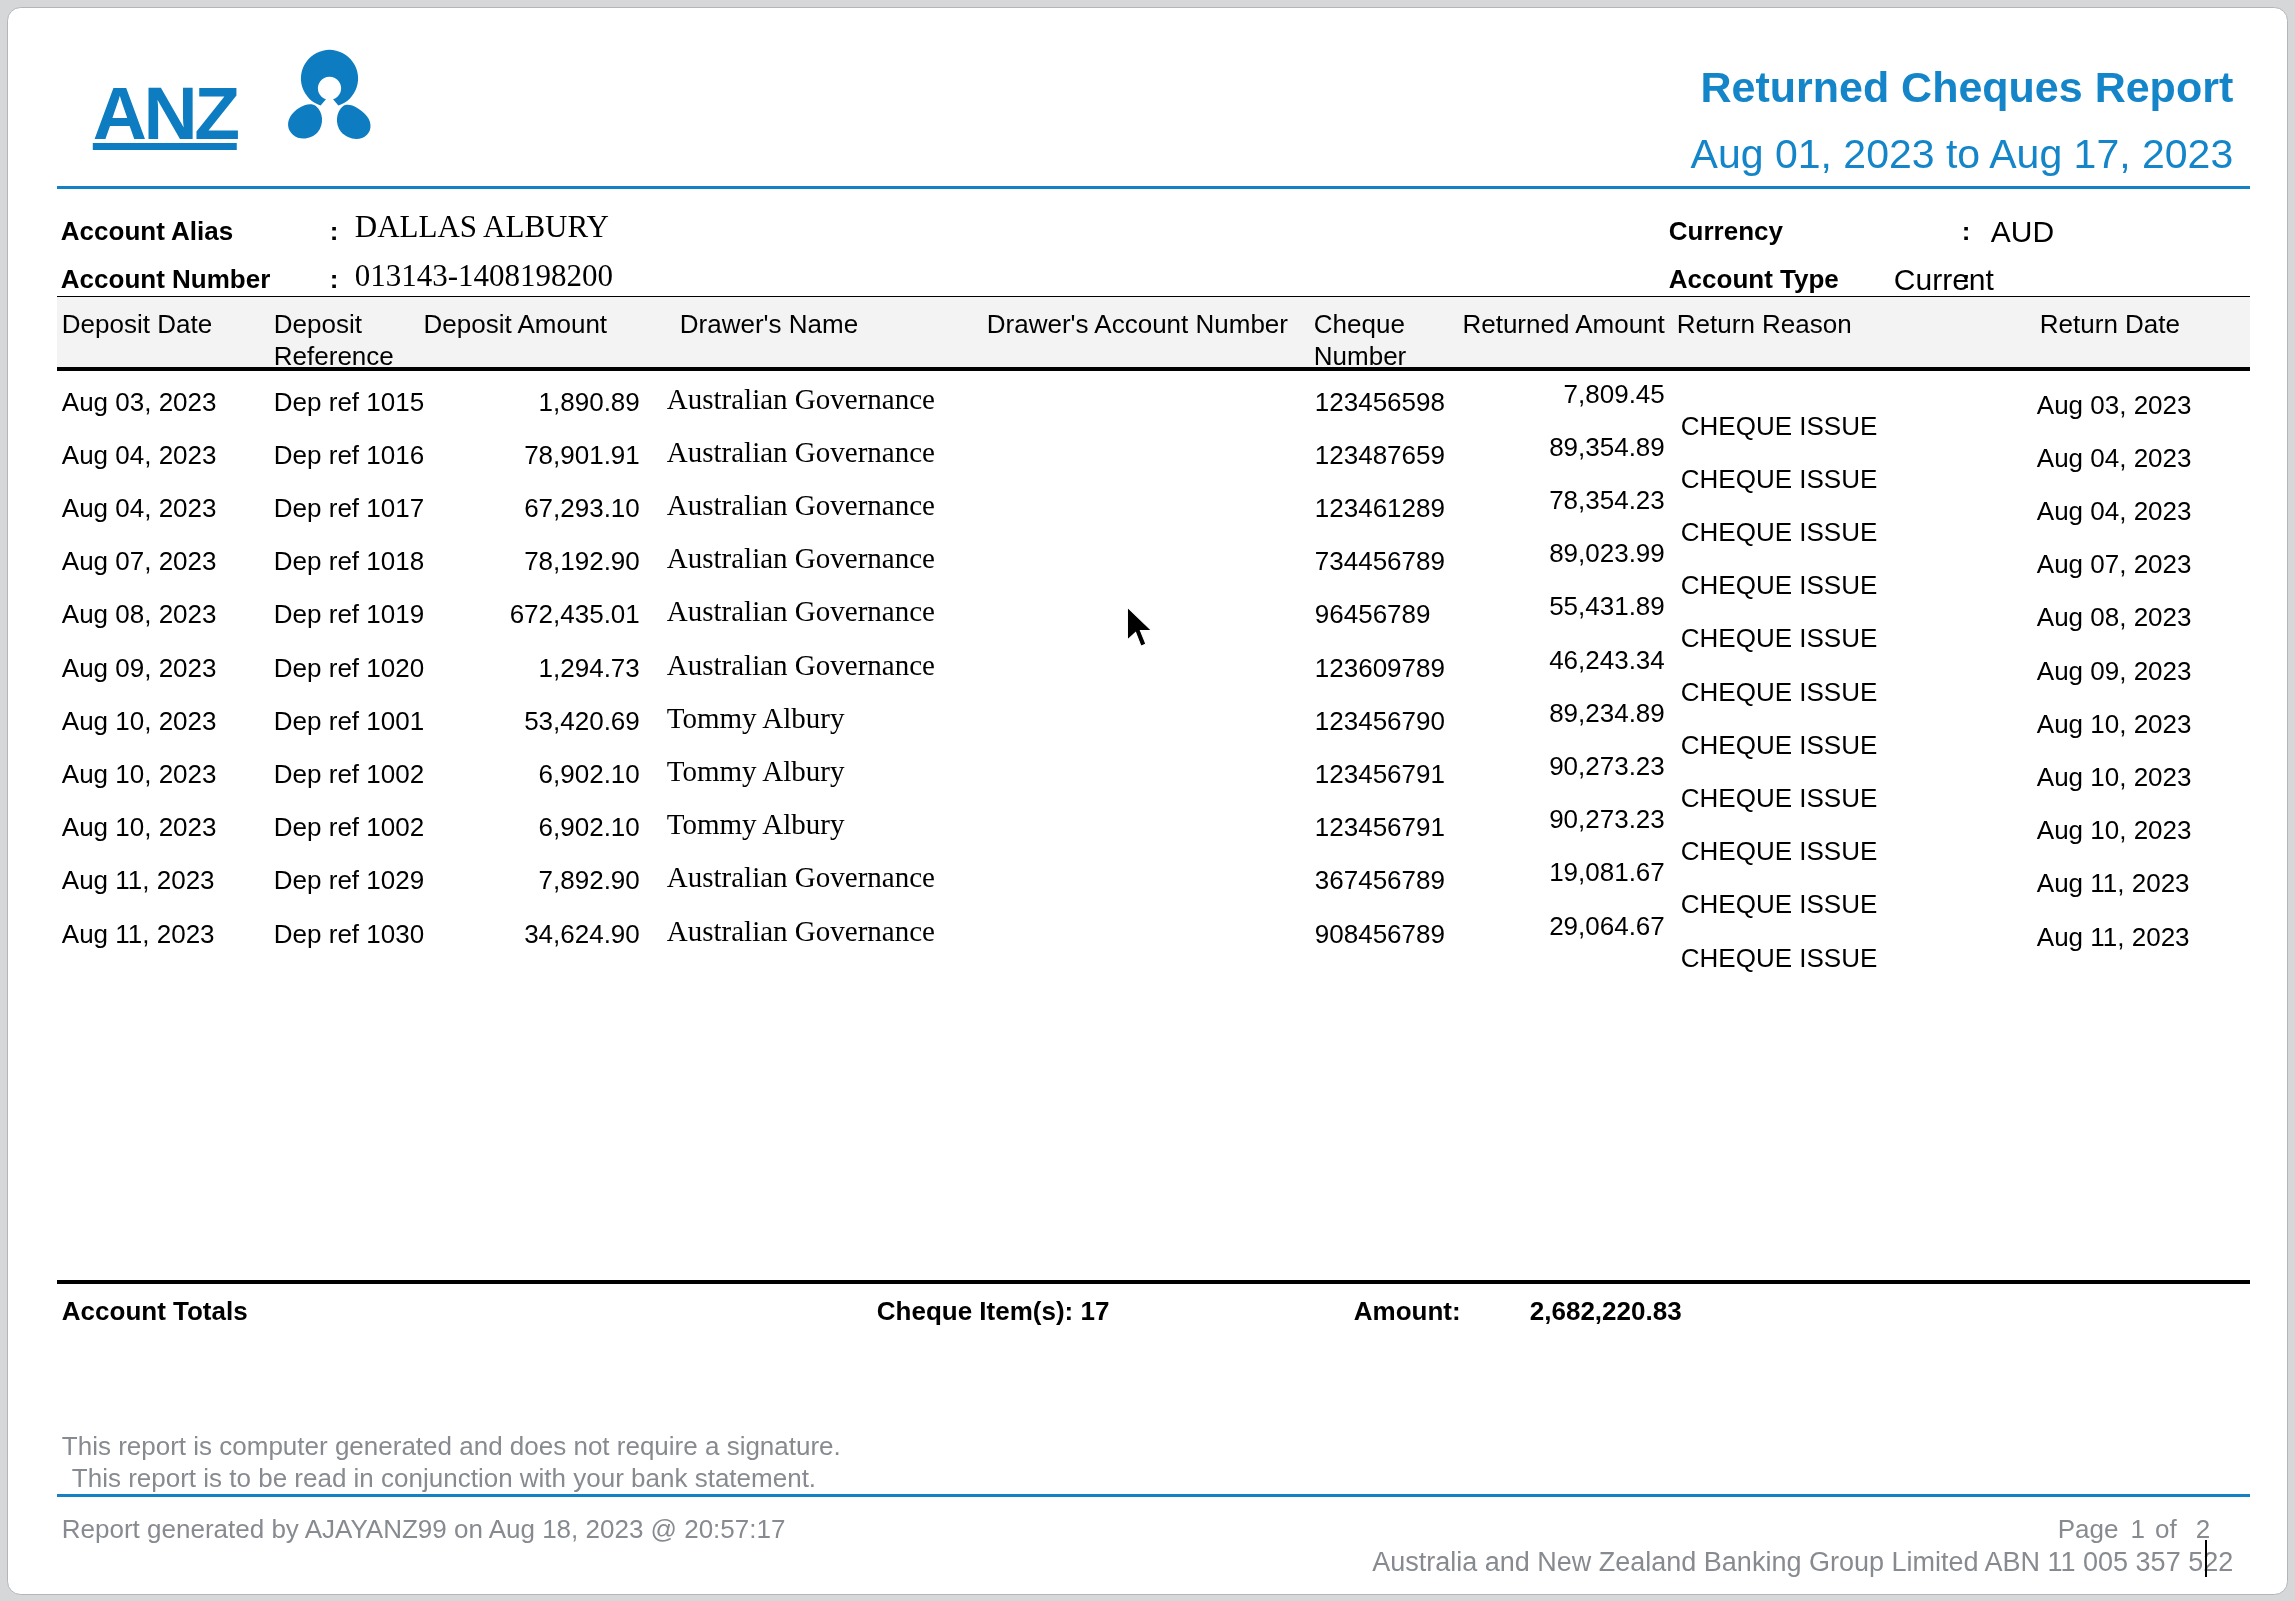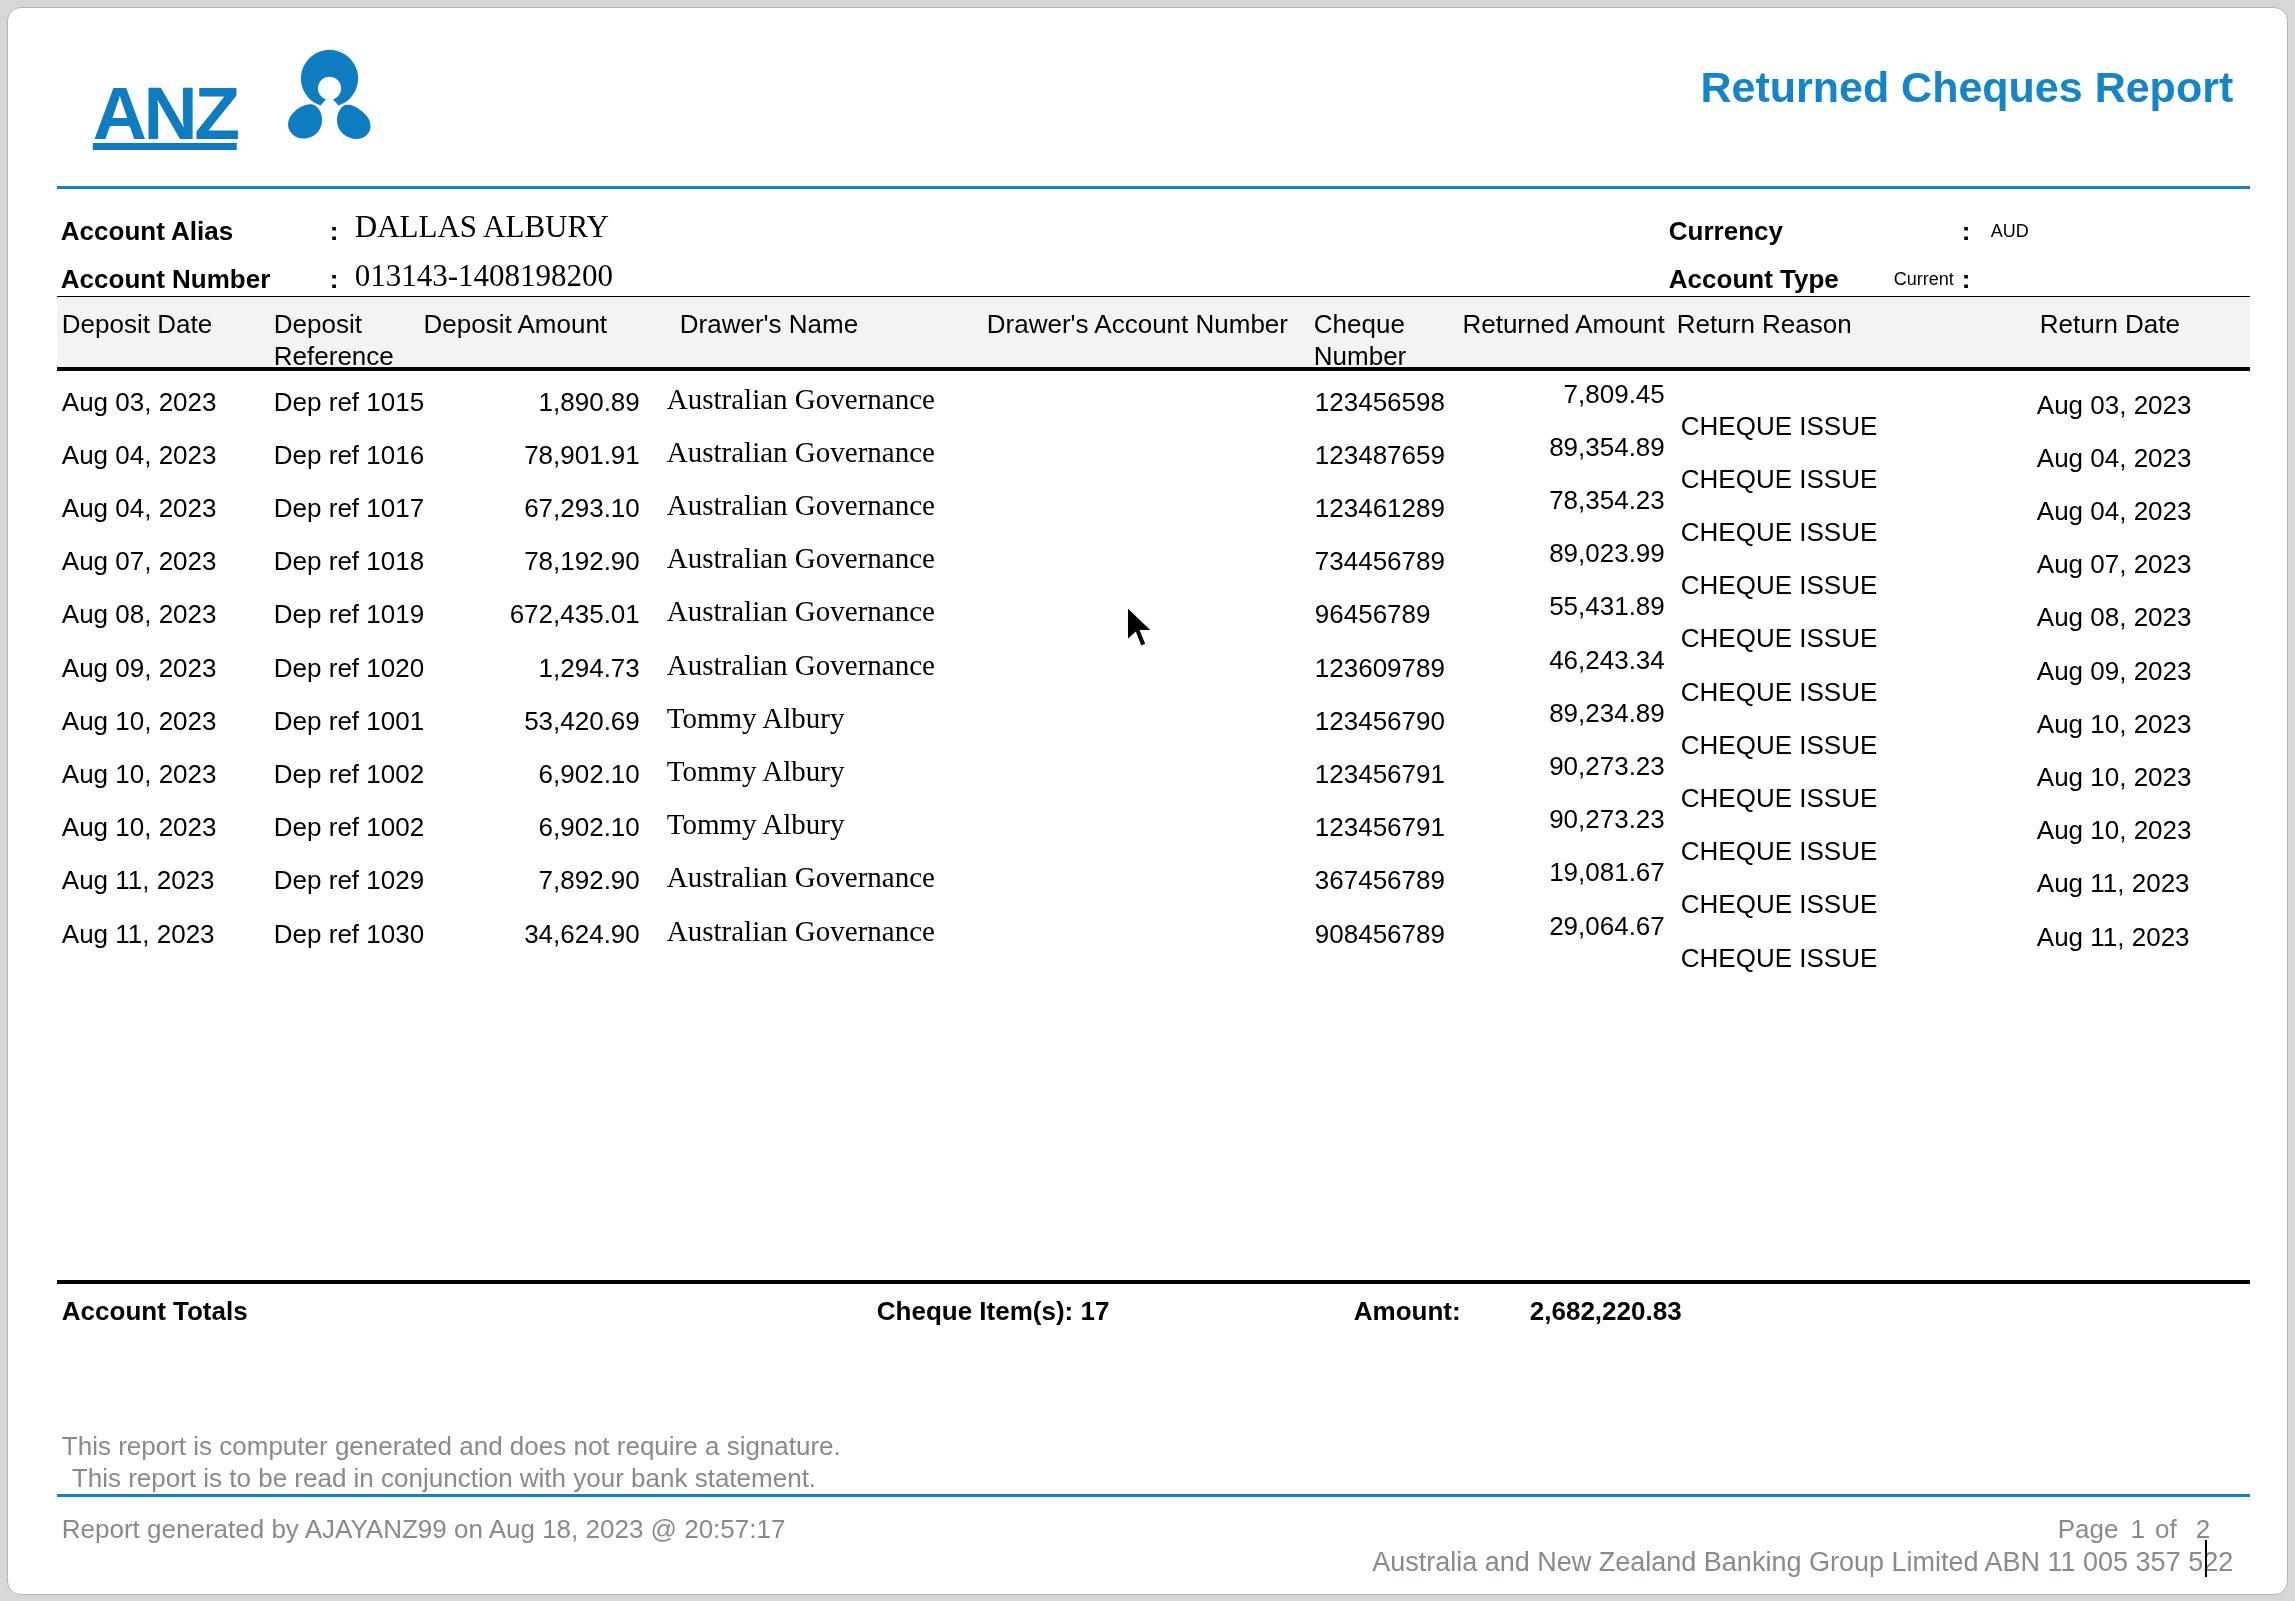--- a/index.html
+++ b/index.html
@@ -29,21 +29,21 @@
     right:54px;top:123px;font-size:41px;line-height:46px;color:#1385c8;text-align:right;
   }
   .rule{left:49px;width:2193px;background:#1581c5;}
   .rule-top{top:178px;height:3.4px;}
   .rule-footer{top:1486px;height:3.4px;}
 
   
   .acct-label{font-size:26px;font-weight:700;color:#000;line-height:29px;}
   .acct-colon{font-size:26px;font-weight:700;color:#000;line-height:29px;}
   .acct-value-serif{font-family:"Liberation Serif","DejaVu Serif",serif;font-size:31px;line-height:32px;color:#000;}
-  .acct-value-sans{font-size:18px;line-height:29px;color:#000;}
+  .acct-value-sans{font-size:30px;line-height:29px;color:#000;}
 
   
   .band{
     left:49px;top:288px;width:2193px;height:70px;background:#f3f3f3;
     border-top:1.7px solid #000;border-bottom:4.3px solid #000;box-sizing:content-box;
   }
   .hcell{position:absolute;top:300px;font-size:26px;line-height:32px;color:#000;}
   .h-date{left:54px;width:187px;}
   .h-ref{left:266px;width:149px;}
   .h-amt{left:383px;width:249px;text-align:center;}
@@ -90,20 +90,21 @@
 
   <div class="abs logo-text">ANZ</div>
   <svg class="abs logo-symbol" width="99" height="100" viewBox="0 0 110 112">
     <g fill="#0d7cc0">
       <path d="M45.1,63.4 A32,32 0 1 1 64.9,63.4 L59.0,56.4 A13,13 0 1 0 51.0,56.4 Z"></path>
       <path d="M40,64 C48,71 49,84 42,93 C35,101 22,103 14,96 C8,91 7,83 11,76 C17,66 32,58 40,64 Z"></path>
       <path d="M70,64 C62,71 61,84 68,93 C75,101 89,104 97,96 C103,90 102,80 95,73 C88,66 77,59 70,64 Z"></path>
     </g>
   </svg>
   <div class="abs report-title">Returned Cheques Report</div>
+  <div class="abs report-range">Aug 01, 2023 to Aug 17, 2023</div>
   <div class="abs rule rule-top"></div>
 
   <div class="abs acct-label" style="left:53px;top:209px;">Account Alias</div>
   <div class="abs acct-colon" style="left:322px;top:209px;">:</div>
   <div class="abs acct-value-serif" style="left:347px;top:203px;">DALLAS ALBURY</div>
 
   <div class="abs acct-label" style="left:53px;top:257px;">Account Number</div>
   <div class="abs acct-colon" style="left:322px;top:257px;">:</div>
   <div class="abs acct-value-serif" style="left:347px;top:252px;">013143-1408198200</div>
 

